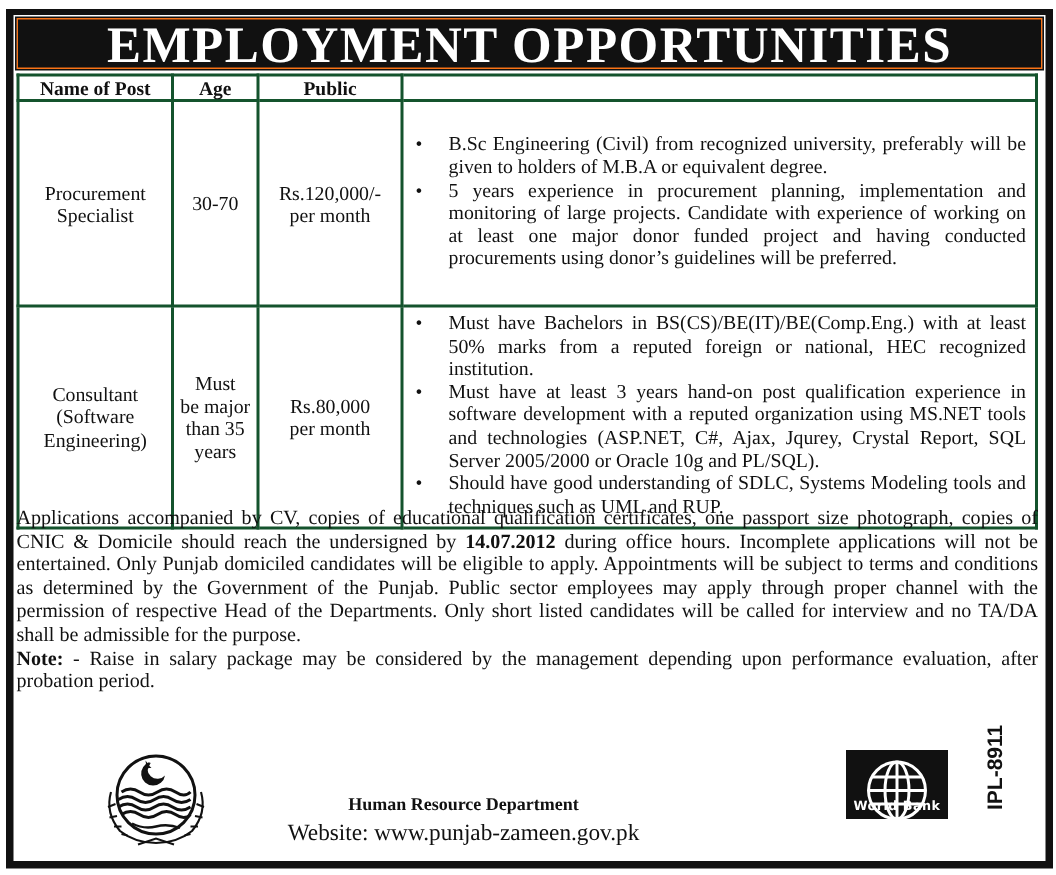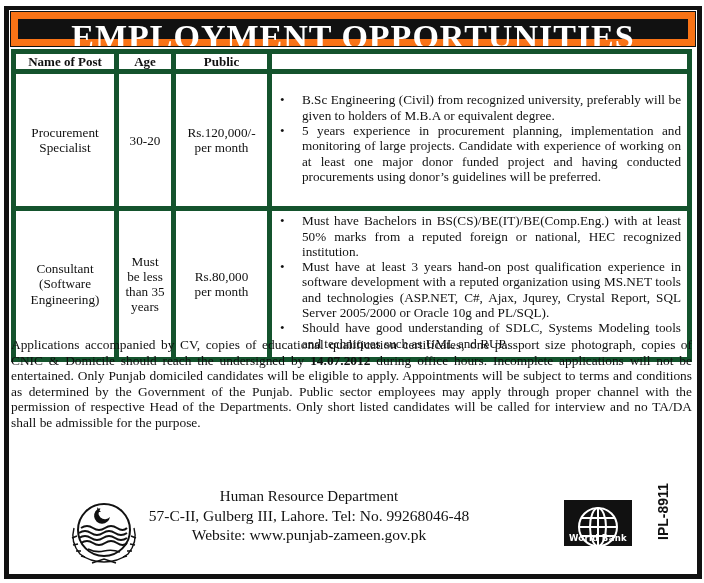--- a/index.html
+++ b/index.html
@@ -3,39 +3,39 @@
 <meta charset="utf-8">
 <style>
   html, body { margin: 0; padding: 0; background: #ffffff; }
   body { width: 704px; height: 583px; position: relative; overflow: hidden;
          font-family: "Liberation Serif", "DejaVu Serif", serif; color: #111; }
   .frame { position: absolute; left: 4px; top: 6px; width: 688px; height: 564px;
            border: 5px solid #111; border-top-width: 4px; background: #fff; }
   .title-band { position: absolute; left: 2px; top: 2px; right: 2px; height: 34px;
                 background: #111; color: #fff; text-align: center;
                 font-weight: bold; font-size: 34px; line-height: 35px; letter-spacing: 1px;
-                border: 7px solid #f97316; outline: 1px solid #111; box-sizing: border-box; }
+                border: 1px solid #f97316; outline: 1px solid #111; box-sizing: border-box; }
   table.jobs { position: absolute; left: 2px; top: 39px; width: 681px;
                border-collapse: collapse; font-size: 13.2px; line-height: 15.3px; }
-  table.jobs th, table.jobs td { border: 5px solid #14532d; vertical-align: middle; }
+  table.jobs th, table.jobs td { border: 2px solid #14532d; vertical-align: middle; }
   table.jobs th { font-weight: bold; font-size: 13px; height: 15px; padding: 0; text-align: center; }
   td.post, td.age, td.salary { text-align: center; }
   td.reqs { padding: 2px 6px 6px 0; }
   ul.req-list { margin: 0; padding: 0 0 0 30px; list-style: none; }
   ul.req-list li { position: relative; text-align: justify; }
   ul.req-list li::before { content: "\2022"; position: absolute; left: -22px; top: 0; font-size: 13px; }
   .body-text { position: absolute; left: 2px; top: 327px; width: 681px;
                font-size: 13.4px; line-height: 15.6px; text-align: justify; }
   .body-text p { margin: 0; }
   .bold { font-weight: bold; margin-top: 24px; }
   .footer { position: absolute; left: 0; top: 474px; width: 688px; height: 90px; }
   .seal { position: absolute; left: 55px; top: 14px; width: 80px; height: 70px; }
   .contact { position: absolute; left: 120px; top: 3px; width: 360px; text-align: center;
              font-size: 15.5px; line-height: 19px; }
-  .contact .dept { font-weight: normal; font-size: 15px; }
+  .contact .dept { font-weight: bold; font-size: 12px; margin-top: 40px; }
   .wb-logo { position: absolute; left: 555px; top: 16px; width: 68px; height: 46px; background: #111; }
   .wb-label { position: absolute; left: 0; bottom: 3px; width: 100%; text-align: center; color: #fff;
               font-family: "DejaVu Sans", sans-serif; font-weight: bold; font-size: 8.5px; letter-spacing: 0.3px; }
   .ref-code { position: absolute; left: 646px; top: 56px; transform: rotate(-90deg); transform-origin: left top;
               font-family: "Liberation Sans", sans-serif; font-weight: bold; font-size: 14px;
               white-space: nowrap; width: 80px; }
 </style>
 </head>
 <body>
 
@@ -58,62 +58,63 @@
         <th></th>
       </tr>
     </thead>
     <tbody>
       <tr style="height:137px">
         <td class="post">
           <div>Procurement</div>
           <div>Specialist</div>
         </td>
         <td class="age">
-          <div>30-20</div>
+          <div>30-70</div>
         </td>
         <td class="salary">
           <div>Rs.120,000/-</div>
           <div>per month</div>
         </td>
         <td class="reqs">
           <ul class="req-list">
             <li>B.Sc Engineering (Civil) from recognized university, preferably will be given to holders of M.B.A or equivalent degree.</li>
             <li>5 years experience in procurement planning, implementation and monitoring of large projects. Candidate with experience of working on at least one major donor funded project and having conducted procurements using donor’s guidelines will be preferred.</li>
           </ul>
         </td>
       </tr>
       <tr style="height:130px">
         <td class="post">
           <div>Consultant</div>
           <div>(Software</div>
           <div>Engineering)</div>
         </td>
         <td class="age">
           <div>Must</div>
-          <div>be less</div>
+          <div>be major</div>
           <div>than 35</div>
           <div>years</div>
         </td>
         <td class="salary">
           <div>Rs.80,000</div>
           <div>per month</div>
         </td>
         <td class="reqs">
           <ul class="req-list">
             <li>Must have Bachelors in BS(CS)/BE(IT)/BE(Comp.Eng.) with at least 50% marks from a reputed foreign or national, HEC recognized institution.</li>
             <li>Must have at least 3 years hand-on post qualification experience in software development with a reputed organization using MS.NET tools and technologies (ASP.NET, C#, Ajax, Jqurey, Crystal Report, SQL Server 2005/2000 or Oracle 10g and PL/SQL).</li>
             <li>Should have good understanding of SDLC, Systems Modeling tools and techniques such as UML and RUP.</li>
           </ul>
         </td>
       </tr>
     </tbody>
   </table>
 
   <div class="body-text">
     <p><span>Applications accompanied by CV, copies of educational qualification certificates, one passport size photograph, copies of CNIC &amp; Domicile should reach the undersigned by </span><span class="bold">14.07.2012</span><span> during office hours. Incomplete applications will not be entertained. Only Punjab domiciled candidates will be eligible to apply. Appointments will be subject to terms and conditions as determined by the Government of the Punjab. Public sector employees may apply through proper channel with the permission of respective Head of the Departments. Only short listed candidates will be called for interview and no TA/DA shall be admissible for the purpose.</span></p>
+    <p><span class="bold">Note:</span><span> - Raise in salary package may be considered by the management depending upon performance evaluation, after probation period.</span></p>
   </div>
 
   <div class="footer">
     <div class="seal">
       <svg width="80" height="70" viewBox="0 0 80 70">
         <circle cx="40" cy="32" r="26" fill="none" stroke="#111" stroke-width="2"></circle>
         <path d="M36 10 a8 8 0 1 0 10 9 a6 6 0 1 1 -10 -9z" fill="#111"></path>
         <path d="M33 9 l1.5 2 2 -0.5 -1 2 1.5 1.5 -2 0 -1 2 -0.5 -2 -2 -0.5 2 -1z" fill="#111"></path>
         <g fill="none" stroke="#111" stroke-width="2">
           <path d="M17 30 q6 -4 12 0 t12 0 t12 0 t10 0"></path>
@@ -127,21 +128,20 @@
           <path d="M70 30 q4 14 -6 26 q-10 8 -24 8"></path>
           <path d="M8 40 l5 -2 M9 47 l5 -1 M12 53 l5 0 M17 58 l4 1"></path>
           <path d="M72 40 l-5 -2 M71 47 l-5 -1 M68 53 l-5 0 M63 58 l-4 1"></path>
           <path d="M28 65 l12 -4 l12 4"></path>
         </g>
       </svg>
     </div>
 
     <div class="contact">
       <div class="dept">Human Resource Department</div>
-      <div>57-C-II, Gulberg III, Lahore.  Tel: No. 99268046-48</div>
       <div>Website: www.punjab-zameen.gov.pk</div>
     </div>
 
     <div class="wb-logo">
       <svg width="68" height="54" viewBox="0 0 68 54">
         <g fill="none" stroke="#fff" stroke-width="2">
           <circle cx="34" cy="27" r="19"></circle>
           <ellipse cx="34" cy="27" rx="8" ry="19"></ellipse>
           <line x1="34" y1="8" x2="34" y2="46"></line>
           <line x1="15" y1="27" x2="53" y2="27"></line>

